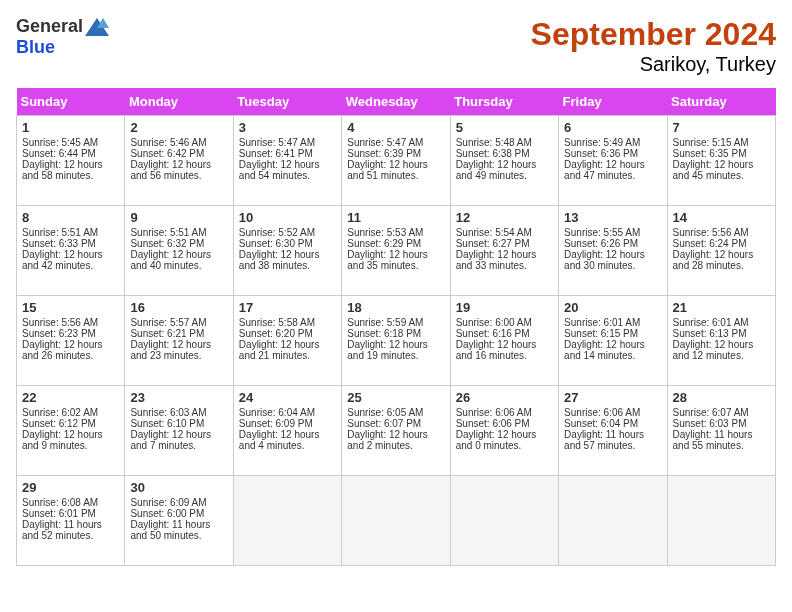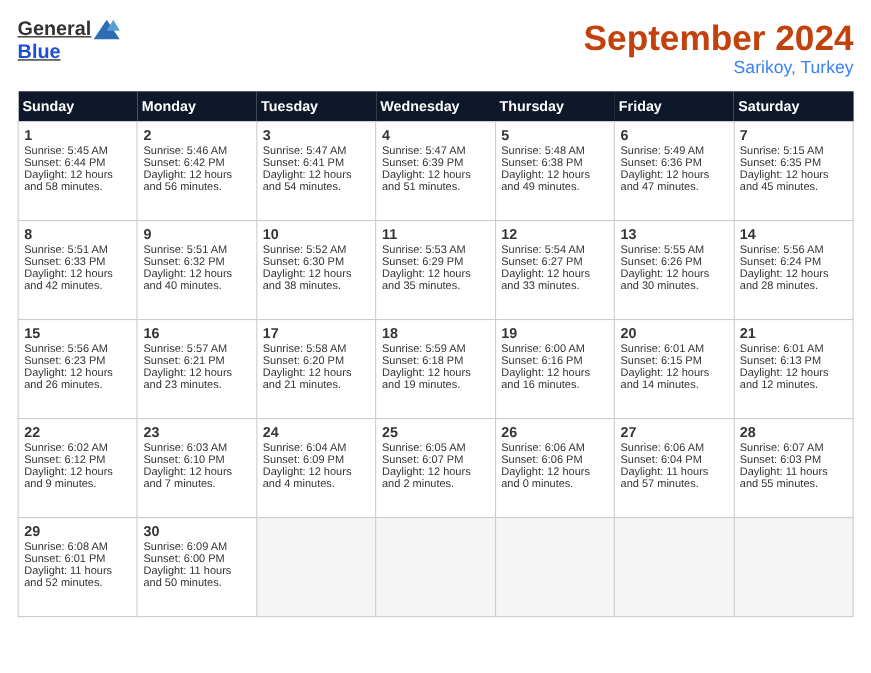--- a/index.html
+++ b/index.html
@@ -13,21 +13,20 @@
     .header {
       display: flex;
       justify-content: space-between;
       align-items: flex-start;
       margin-bottom: 12px;
     }
     .logo {
       display: flex;
       flex-direction: column;
       align-items: flex-start;
-      text-decoration: underline;
     }
     .logo-text {
       display: flex;
       align-items: center;
     }
     .logo-general {
       font-size: 18px;
       font-weight: bold;
       color: #333;
     }
@@ -43,30 +42,30 @@
     }
     .title-block {
       text-align: right;
     }
     .month-title {
       font-size: 32px;
       font-weight: bold;
       color: #c2410c;
     }
     .location {
-      font-size: 16px;
-      color: #3b82f6;
+      font-size: 20px;
+      color: #000000;
     }
     table {
       width: 100%;
       border-collapse: collapse;
       table-layout: fixed;
     }
     th {
-      background-color: #0f172a;
+      background-color: #d946ef;
       color: #fff;
       padding: 6px 4px;
       font-size: 13px;
       font-weight: bold;
       text-align: left;
     }
     td {
       border: 1px solid #ccc;
       vertical-align: top;
       padding: 4px 5px;

